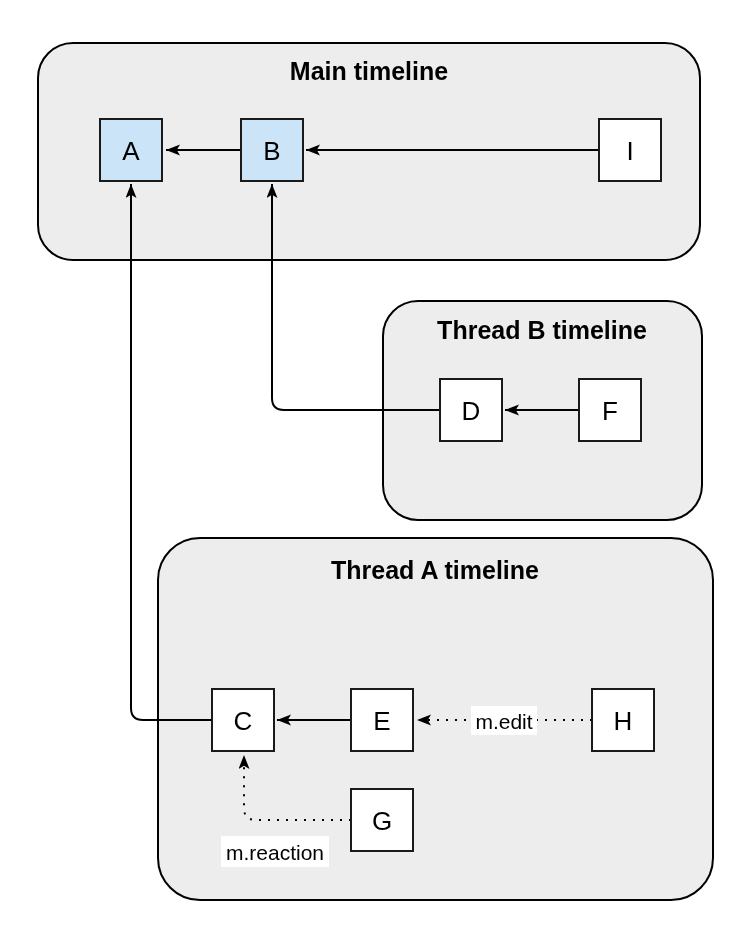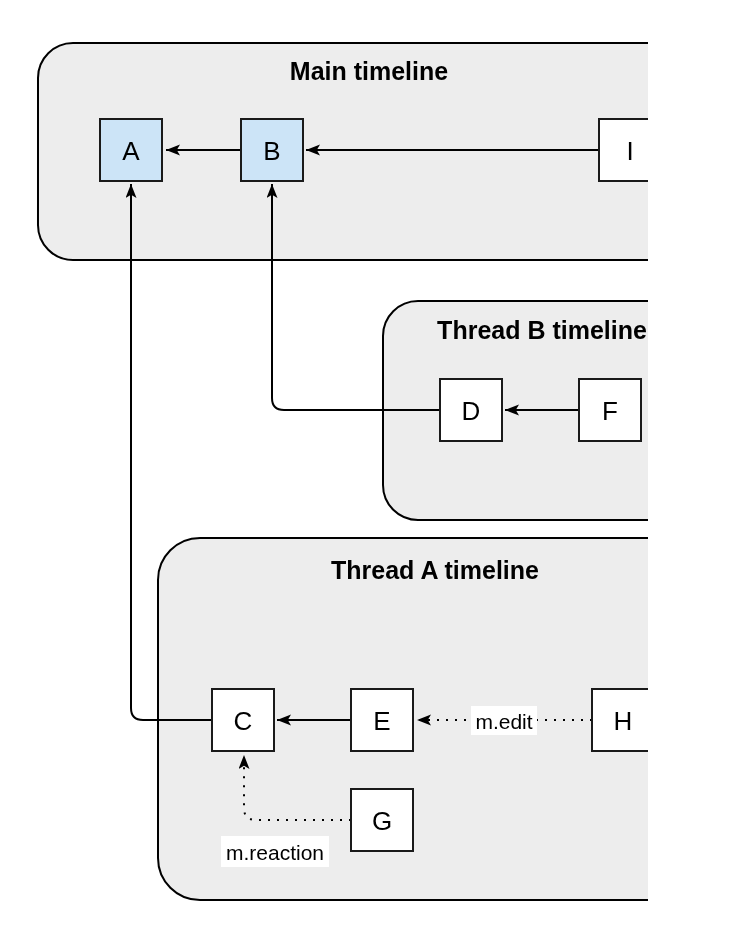--- a/index.html
+++ b/index.html
@@ -3,21 +3,21 @@
 <meta charset="utf-8">
 <style>
   html, body {
     margin: 0;
     padding: 0;
     background: #ffffff;
     font-family: "Liberation Sans", sans-serif;
   }
   .stage {
     position: relative;
-    width: 648px;
+    width: 756px;
     height: 942px;
     background: #ffffff;
     overflow: hidden;
   }
   svg { display: block; }
   .container-box {
     fill: #ededed;
     stroke: #000000;
     stroke-width: 2;
   }

